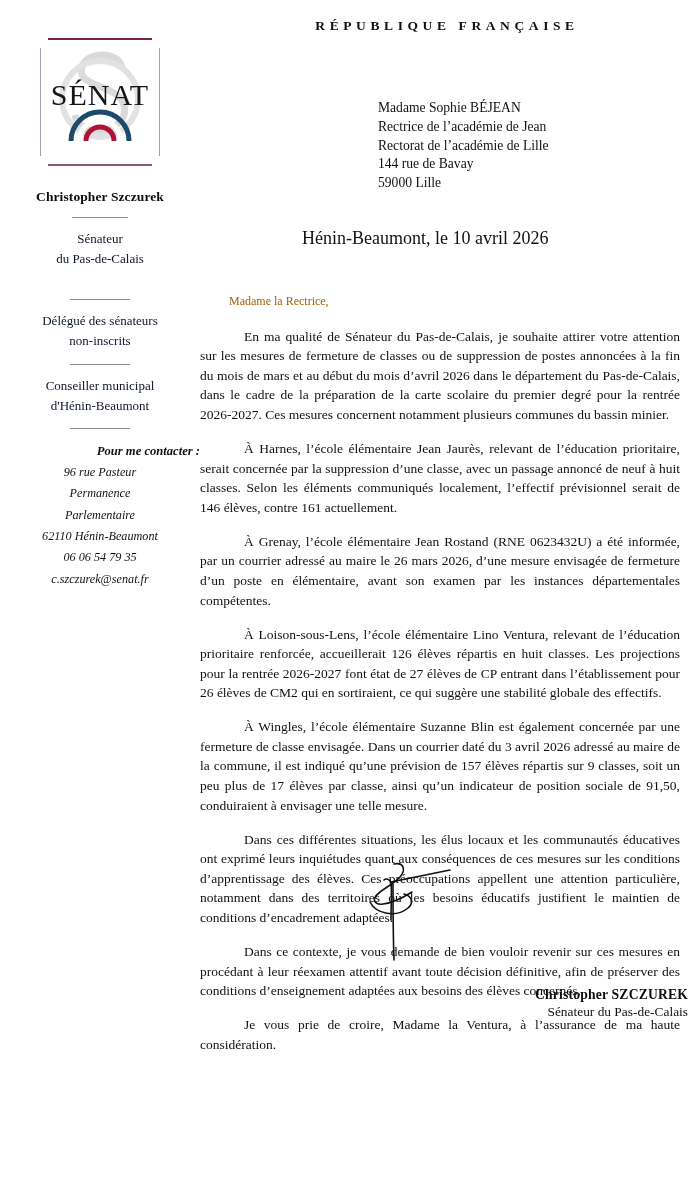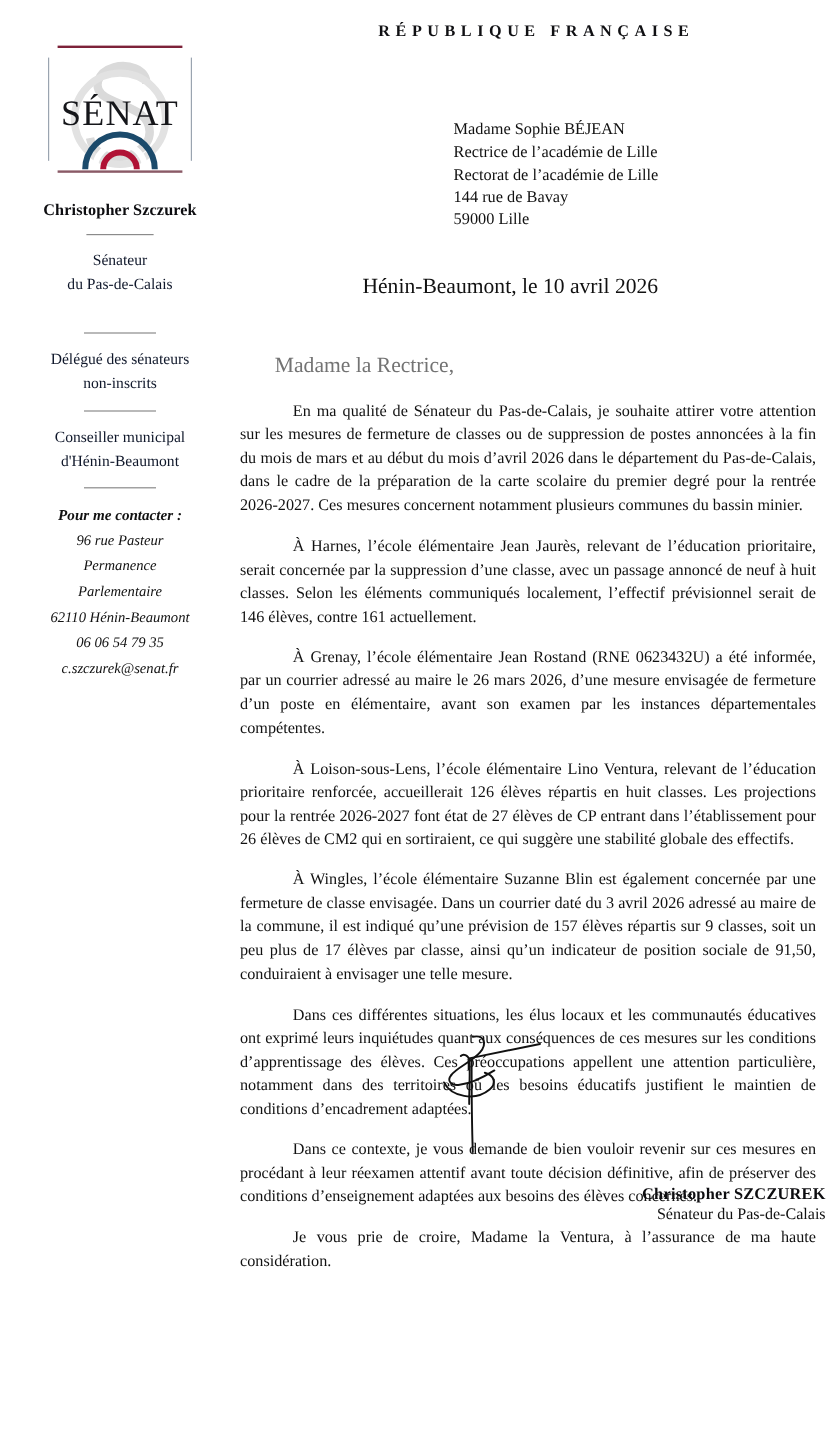--- a/index.html
+++ b/index.html
@@ -29,21 +29,21 @@
     position: absolute;
     left: 0;
     top: 0;
     width: 200px;
     text-align: center;
   }
 
   .logo-block {
     position: relative;
     width: 128px;
-    height: 106px;
+    height: 128px;
     margin: 38px auto 16px auto;
   }
   .logo-rule {
     position: absolute;
     left: 12px;
     right: 12px;
     height: 2px;
     background: #7d2239;
   }
   .logo-rule.top { top: 0; }
@@ -111,20 +111,21 @@
     margin-top: 2px;
     font-style: italic;
     font-size: 12.2px;
     line-height: 1.75;
     color: #111;
   }
   .sb-contact .hdr {
     font-weight: bold;
     font-style: italic;
     font-size: 12.6px;
+    text-align: right;
   }
 
   
   .main {
     position: absolute;
     left: 200px;
     top: 0;
     width: 500px;
     height: 1200px;
   }
@@ -150,22 +151,22 @@
   .dateline {
     margin-top: 35px;
     margin-left: 102px;
     font-size: 18px;
     color: #111;
   }
 
   .salutation {
     margin-top: 45px;
     margin-left: 29px;
-    font-size: 18px;
-    color: #737373;
+    font-size: 12px;
+    color: #a16207;
   }
 
   .body-copy {
     margin-top: 18px;
     margin-left: 0;
     width: 490px;
     padding-right: 10px;
     box-sizing: border-box;
   }
   .body-copy p {
@@ -282,21 +283,21 @@
       <div>c.szczurek@senat.fr</div>
     </div>
   </div>
 
   <div class="main">
 
     <div class="republique">RÉPUBLIQUE FRANÇAISE</div>
 
     <div class="recipient">
       <div>Madame Sophie BÉJEAN</div>
-      <div>Rectrice de l’académie de Lille</div>
+      <div>Rectrice de l’académie de Jean</div>
       <div>Rectorat de l’académie de Lille</div>
       <div>144 rue de Bavay</div>
       <div>59000 Lille</div>
     </div>
 
     <div class="dateline">Hénin-Beaumont, le 10 avril 2026</div>
 
     <div class="salutation">Madame la Rectrice,</div>
 
     <div class="body-copy">

